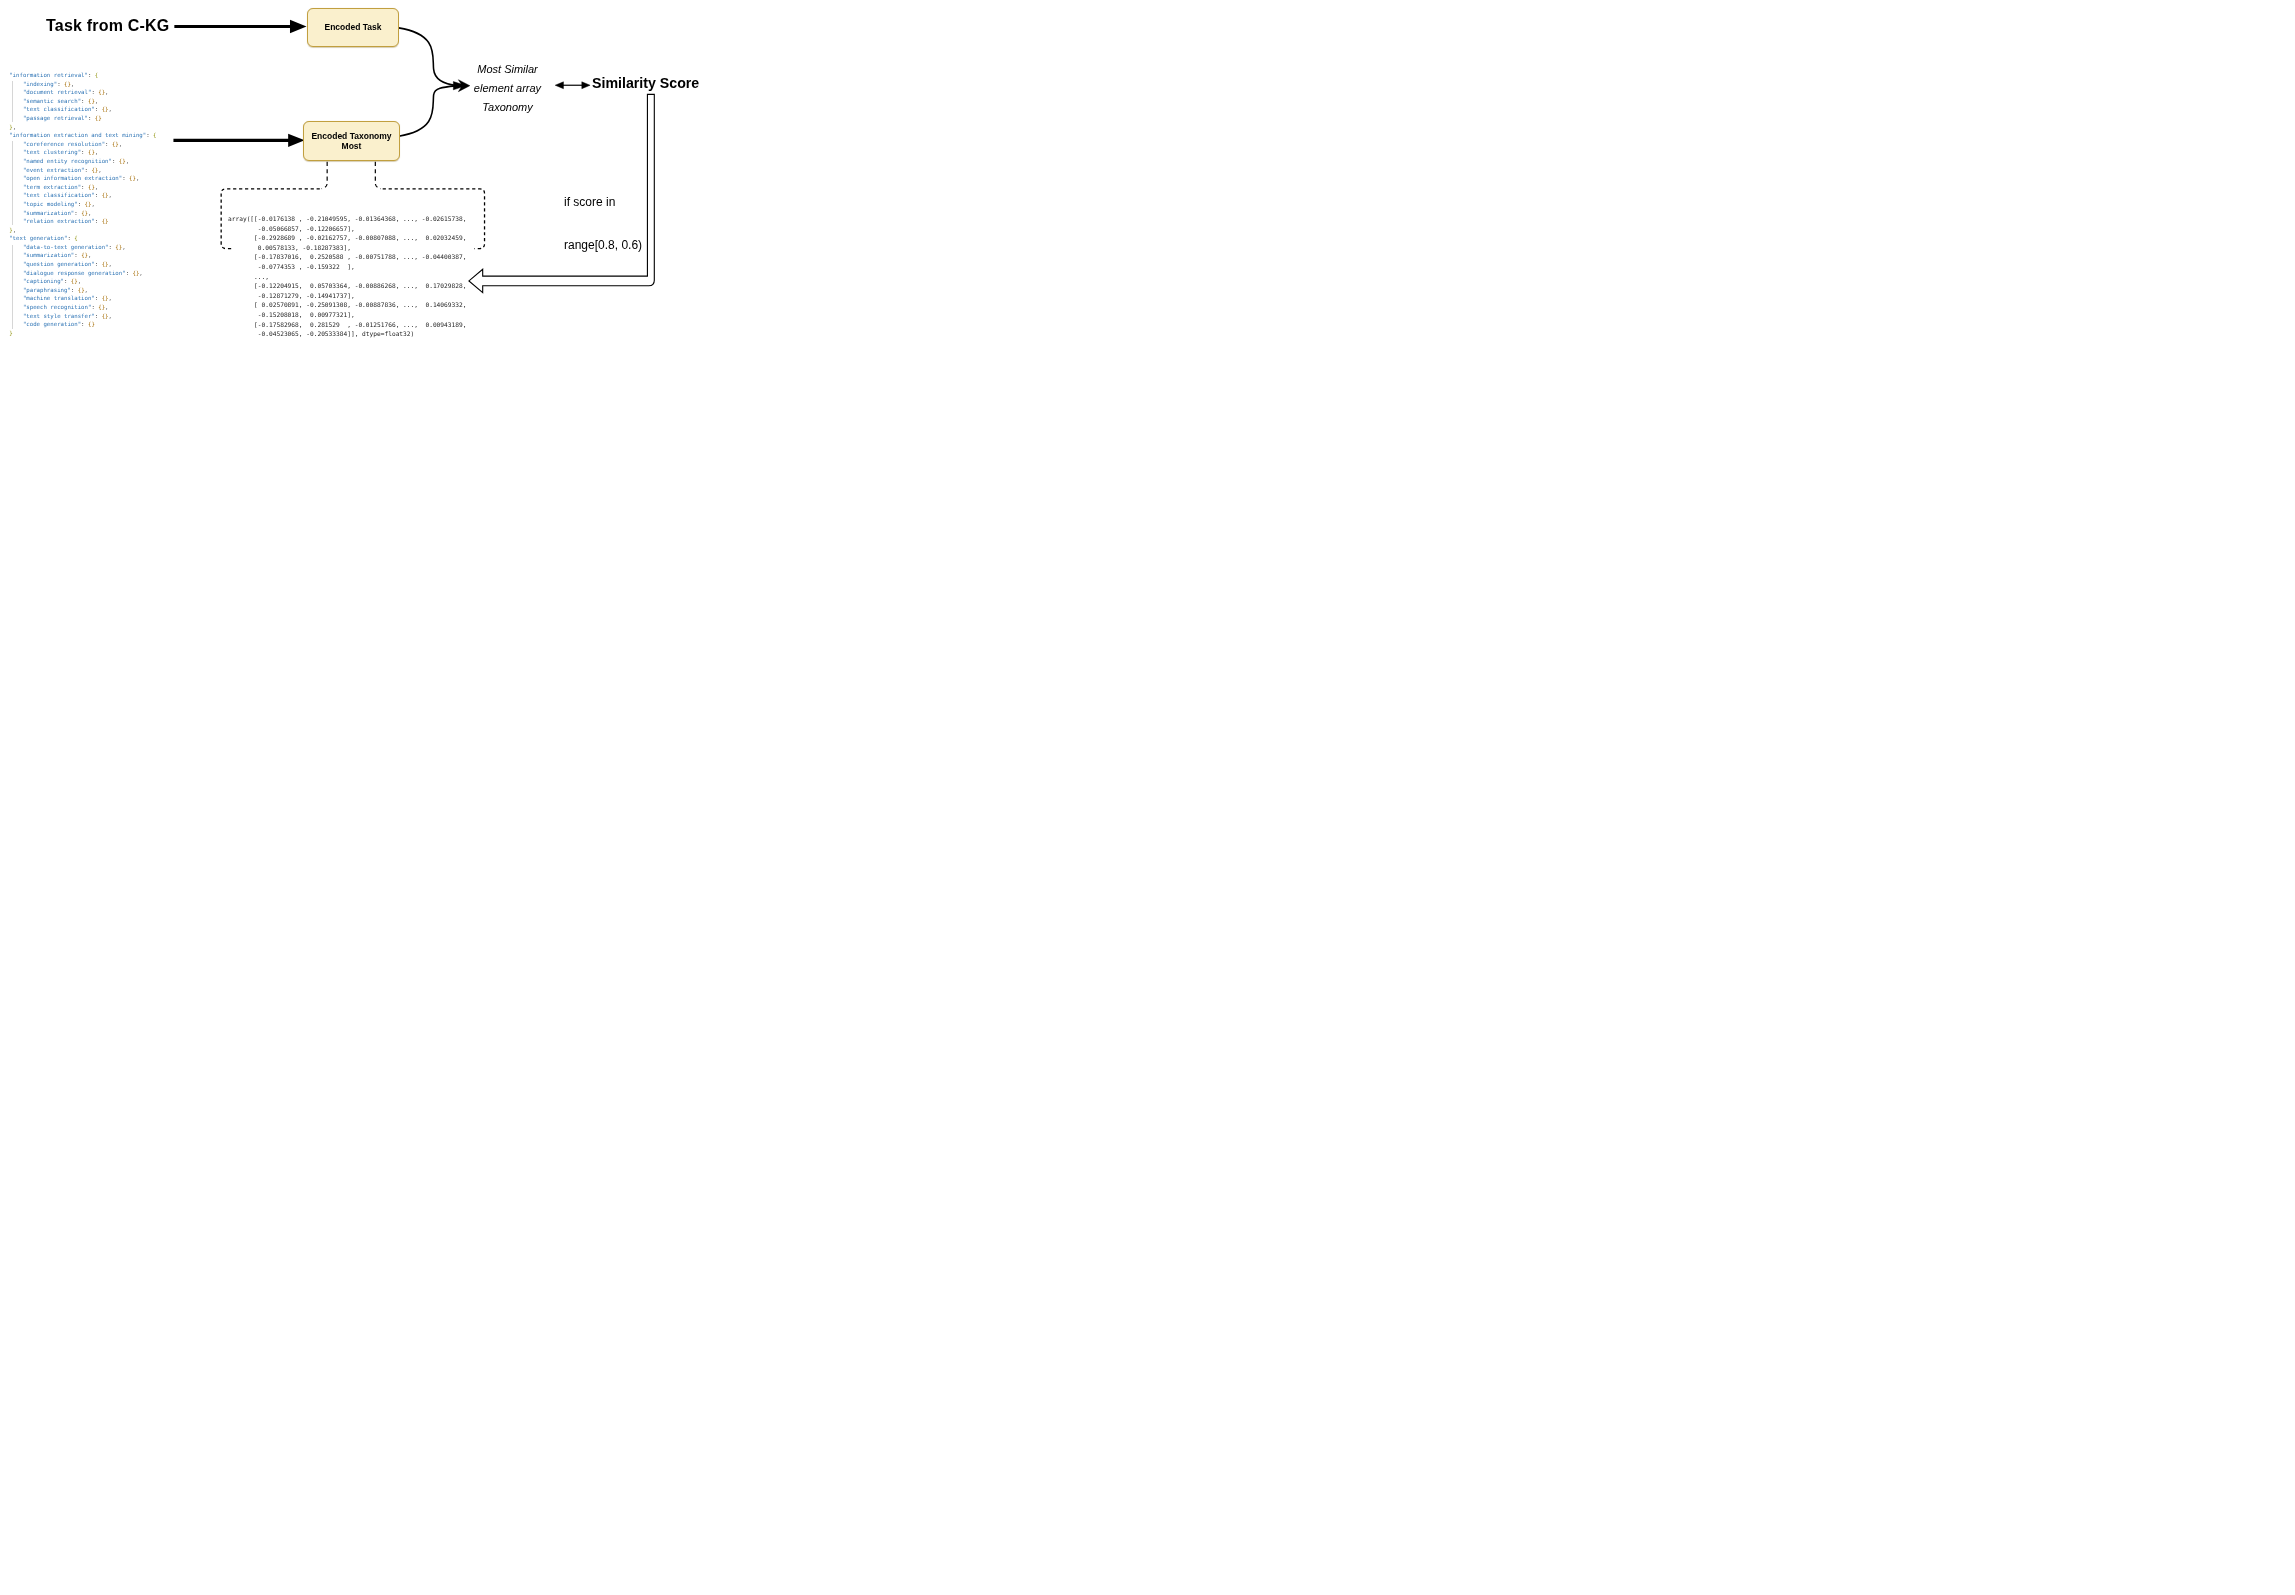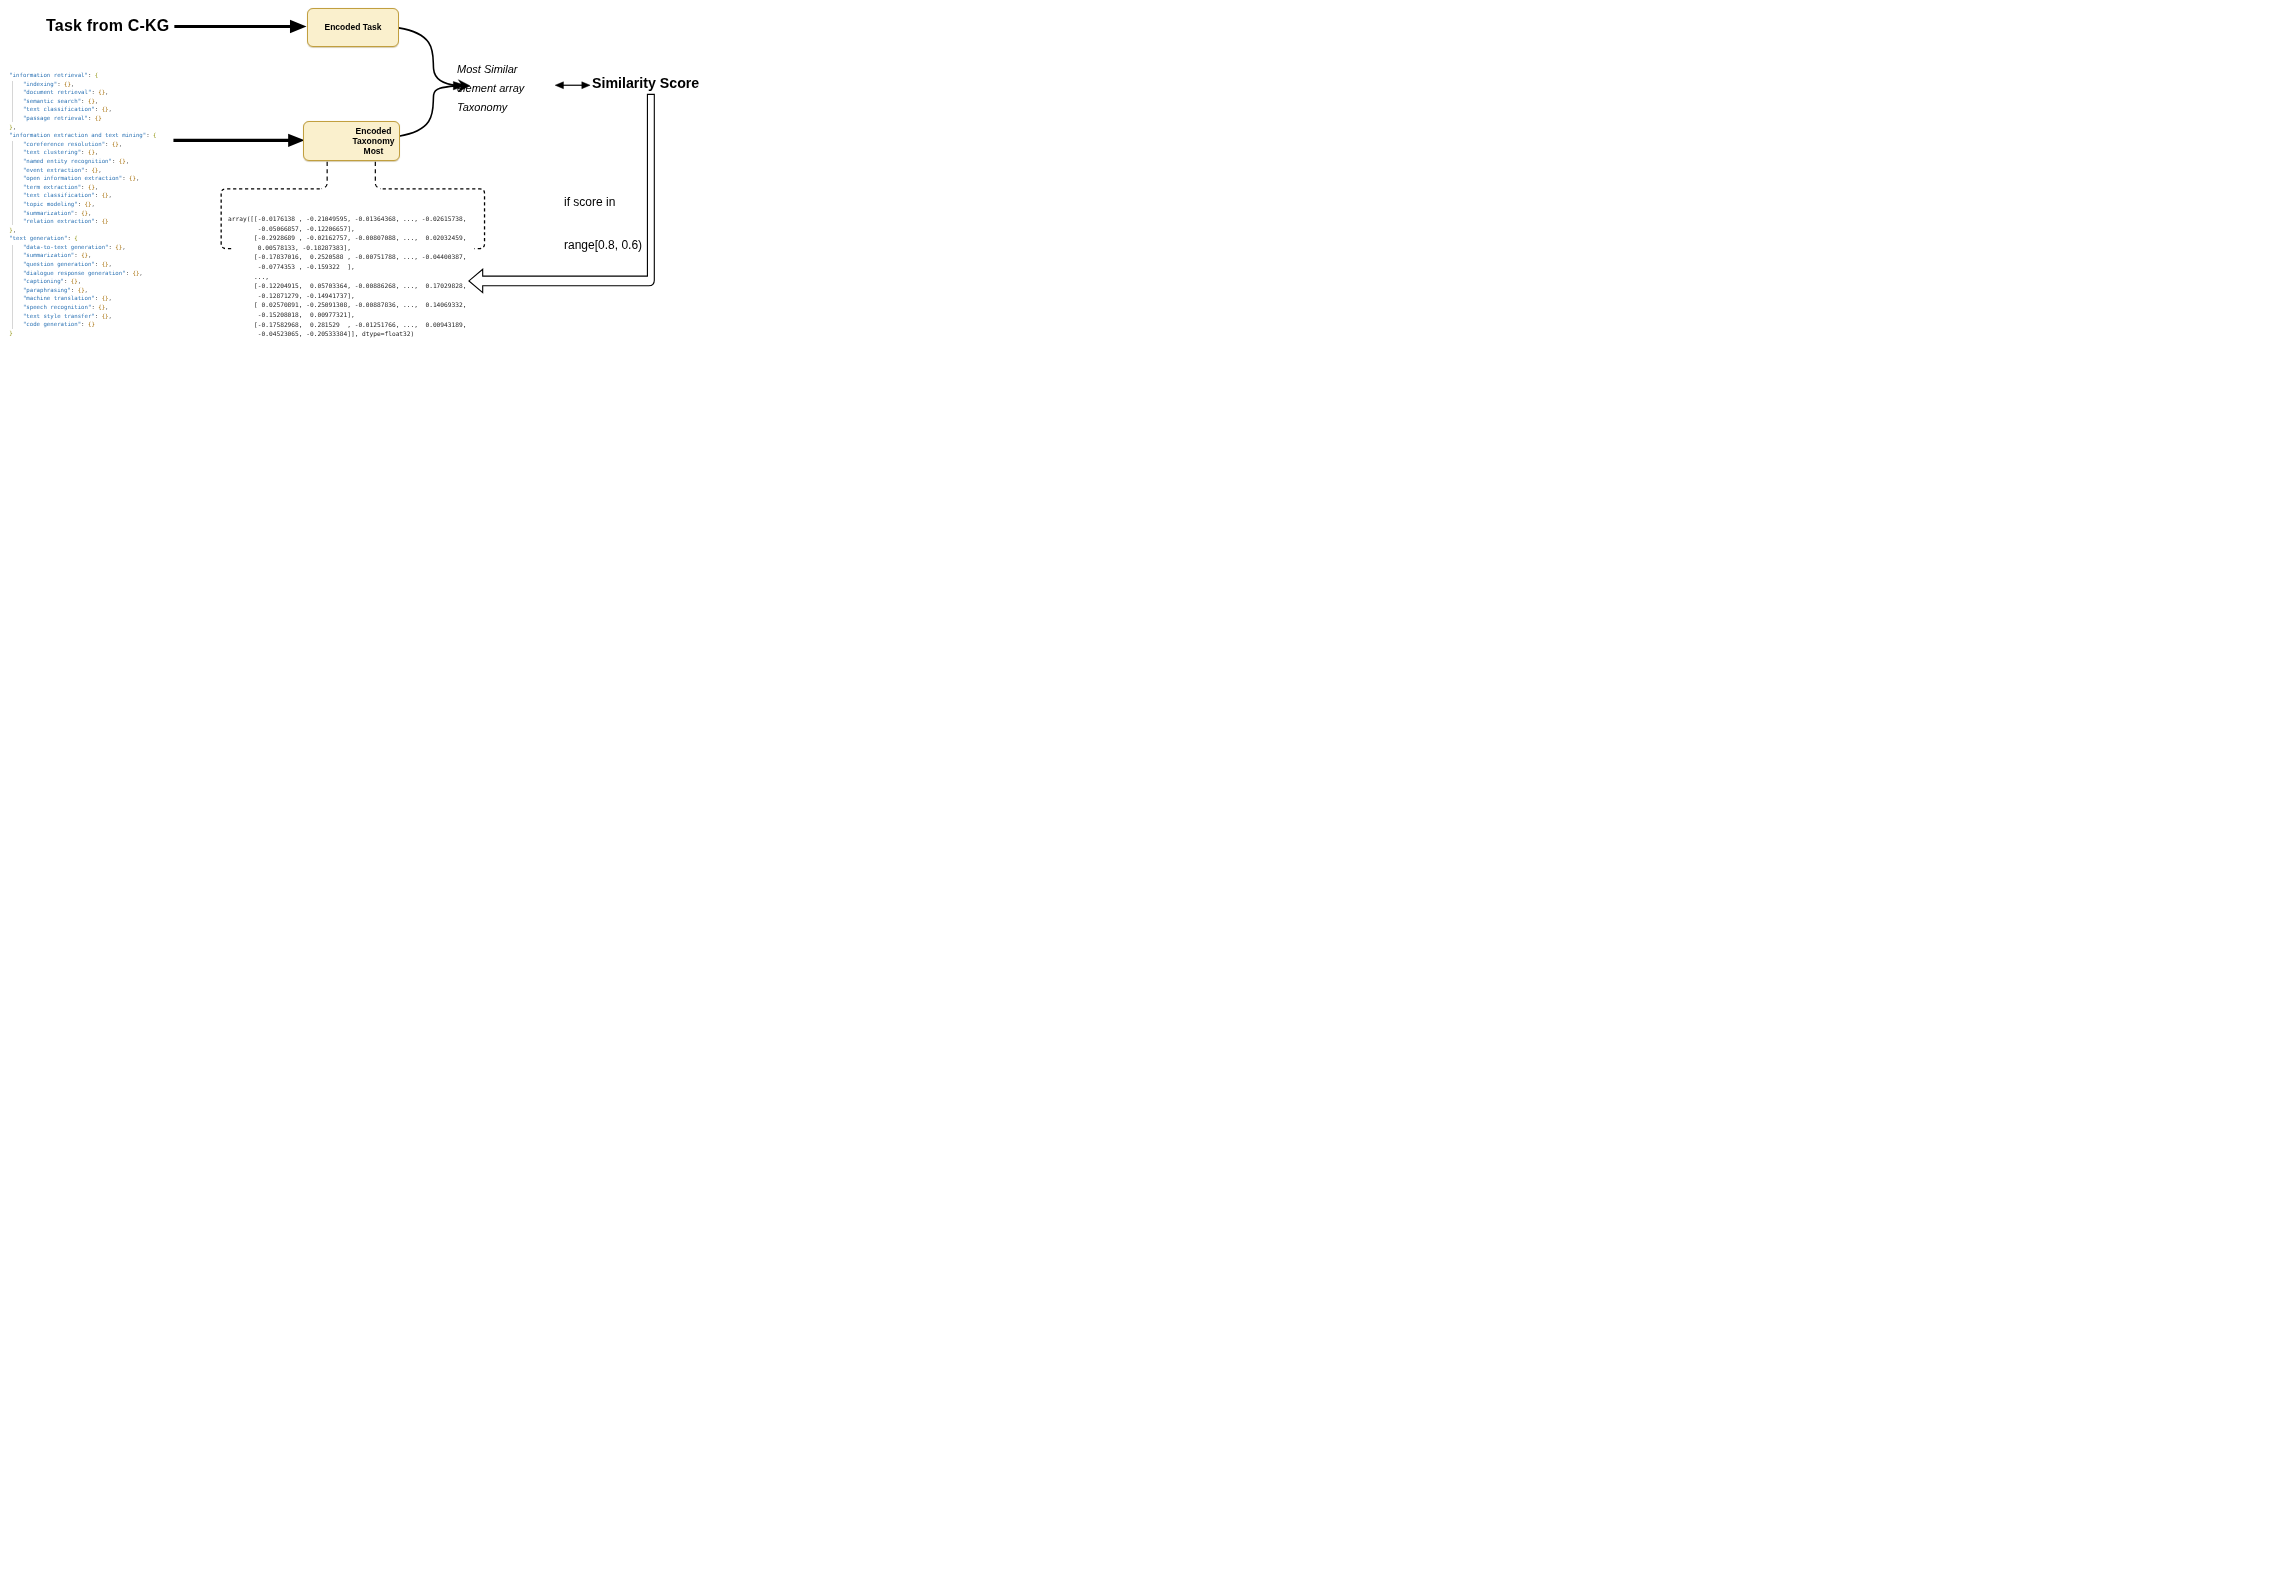--- a/index.html
+++ b/index.html
@@ -22,26 +22,26 @@
     background:var(--box-fill,#faf0cd);
     border:1.4px solid var(--box-border,#c19f3f);
     border-radius:6px;
     box-shadow:0 0.5px 0.9px rgba(140,115,40,.35);
     display:flex;align-items:center;justify-content:center;
     text-align:center;
     font-weight:bold;font-size:8.5px;line-height:10px;color:#000;
     box-sizing:border-box;
   }
   .enc-task{left:307px;top:7.8px;width:92px;height:39px;text-align:center;}
-  .enc-tax{left:303px;top:121px;width:97px;height:40px;padding-left:44px;}
+  .enc-tax{left:303px;top:121px;width:97px;height:40px;}
   
   .most-similar{
     left:457px;top:60px;width:101px;
     font-size:11px;font-style:italic;line-height:19px;
-    color:#000;
+    text-align:center;color:#000;
   }
   .sim-score{
     left:592px;top:75px;
     font-size:14.2px;font-weight:bold;
     color:#000;white-space:nowrap;
   }
   .condition{
     left:564px;top:167px;
     font-size:12px;line-height:14.2px;color:#000;
     white-space:pre;

